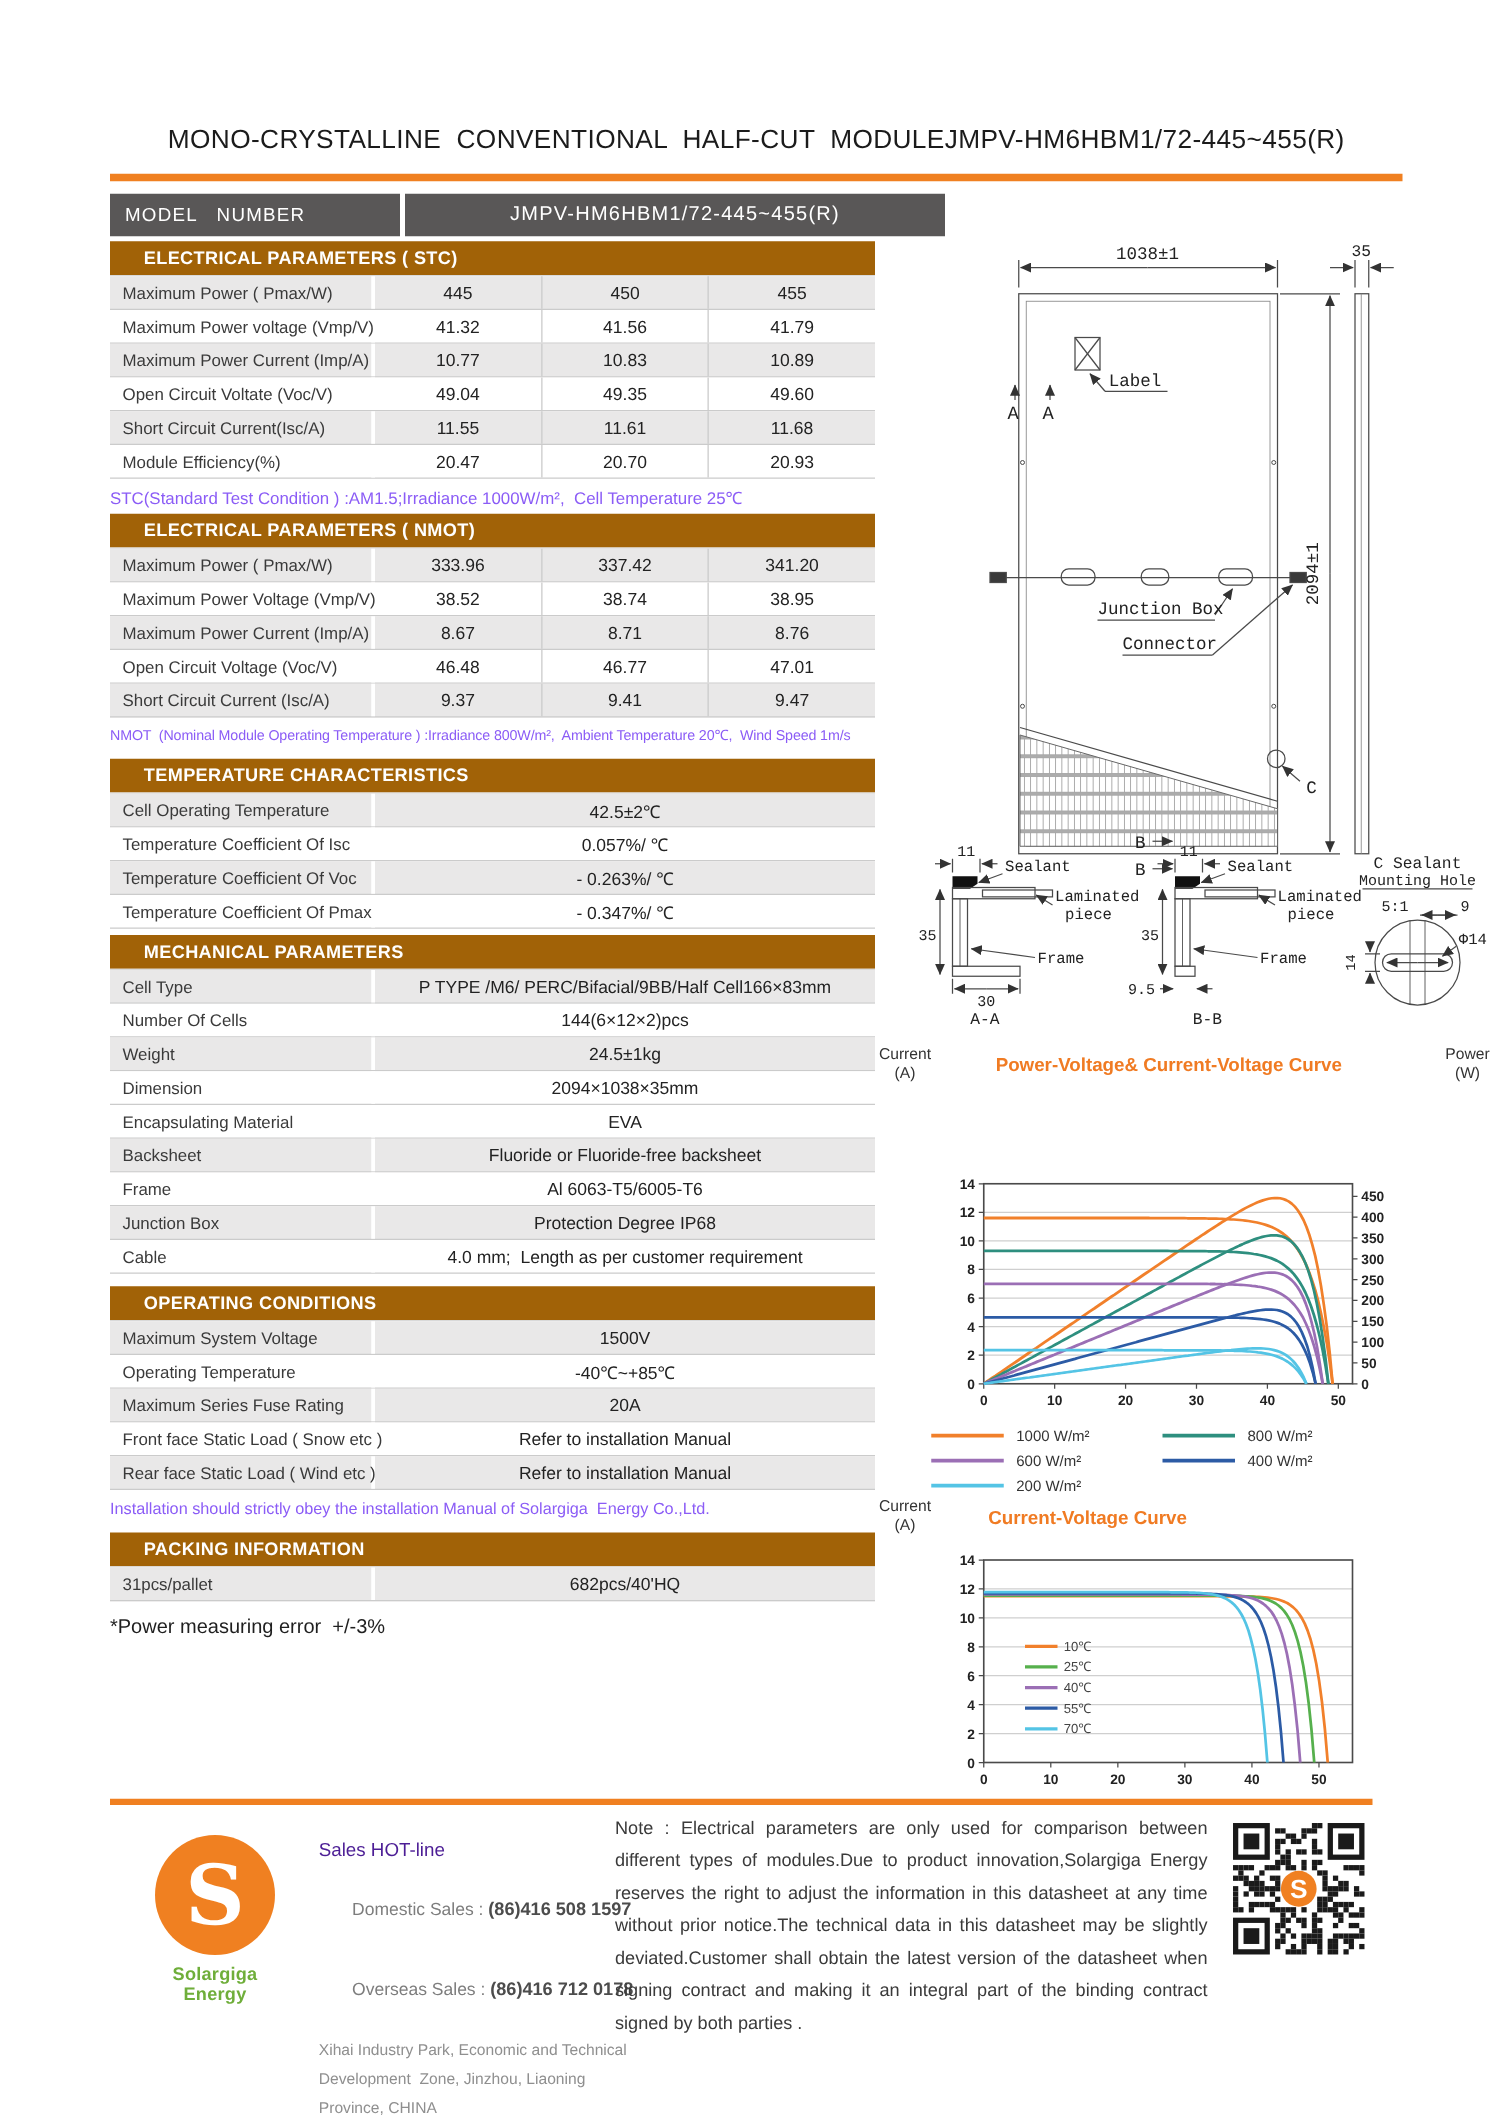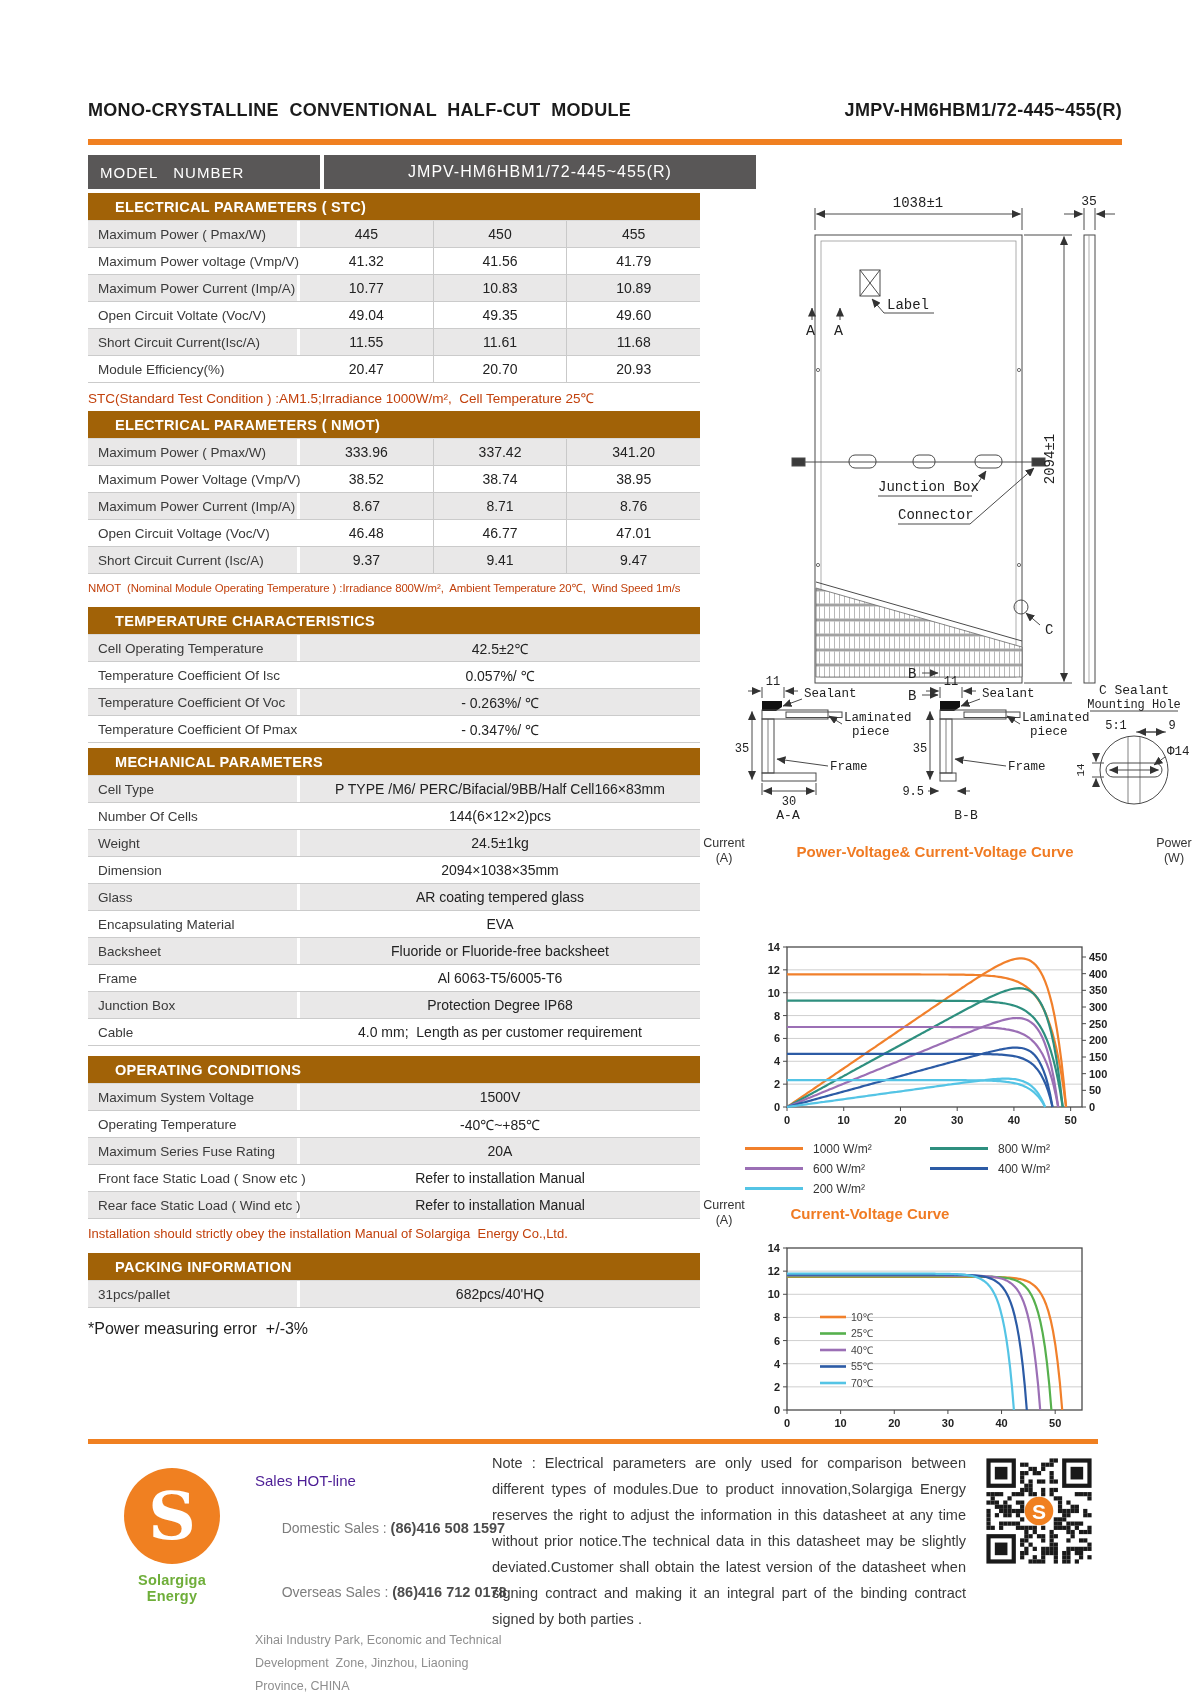--- a/index.html
+++ b/index.html
@@ -1,21 +1,21 @@
 <!DOCTYPE html>
 <html><head>
 <meta charset="utf-8">
 <style>
   html,body{margin:0;padding:0;background:#fff}
   .page{position:relative;width:1200px;height:1697px;background:#fff;overflow:hidden;
         font-family:"Liberation Sans",sans-serif;color:#222}
 
   
-  .doc-title{position:absolute;left:88px;top:100px;width:1034px;display:flex;justify-content:space-between;
-             font-size:18px;font-weight:bold;color:#1b1b1b;letter-spacing:.3px;white-space:pre}
+  .doc-title{position:absolute;left:88px;top:100px;width:1034px;display:flex;justify-content:center;
+             font-size:21px;font-weight:normal;color:#1b1b1b;letter-spacing:.3px;white-space:pre}
   .title-rule{position:absolute;left:88px;top:139px;width:1034px;height:6px;background:#F08021}
 
   
   .left-col{position:absolute;left:88px;top:155px;width:612px}
   .model-row{display:flex;width:672px;height:34px;margin-bottom:4px}
   .model-label{width:232px;background:#595757;color:#fff;font-size:15px;display:flex;align-items:center;
                padding-left:12px;box-sizing:border-box;letter-spacing:1px;white-space:pre}
   .model-value{width:432px;margin-left:4px;background:#595757;color:#fff;font-size:16px;display:flex;
                align-items:center;justify-content:center;letter-spacing:1px}
   .sec-bar{height:27px;background:#a16207;color:#fff;font-size:14.5px;font-weight:bold;display:flex;
@@ -23,21 +23,21 @@
   #bar-nmot{margin-top:4px}#bar-temp{margin-top:11px}#bar-mech{margin-top:5px}
   #bar-oper{margin-top:10px}#bar-pack{margin-top:8px}
   .tbl{width:612px;border-top:1px solid #d9d9d9}
   .tr{display:flex;height:27px;border-bottom:1px solid #cbcbcb;box-sizing:border-box;background:#fff}
   .tr.odd{background:#E9E8E8}
   .tc-label{width:212px;display:flex;align-items:center;padding-left:10px;box-sizing:border-box;
             font-size:13.5px;color:#3a3a3a;border-right:3px solid #fff;white-space:pre}
   .tc-val{flex:1;display:flex;align-items:center;justify-content:center;font-size:14px;color:#222;
           border-left:1px solid #c9c9c9;white-space:pre}
   .tc-val.first{border-left:none}
-  .note{font-size:13.5px;color:#c2410c;padding-top:6px;height:18px;white-space:pre}
+  .note{font-size:13.5px;color:#8b5cf6;padding-top:6px;height:18px;white-space:pre}
   #note-nmot{font-size:11.4px;height:16px;letter-spacing:-.1px}
   #note-install{font-size:13px;padding-top:7px;height:19px}
   .footnote{margin-top:12px;font-size:16px;color:#1f1f1f;white-space:pre}
 
   
   .drawing{position:absolute;left:732px;top:170px}
   .drawing text{font-family:"Liberation Mono",monospace;fill:#222}
   .chart{position:absolute}
   #chart1{left:698px;top:833px}
   #chart2{left:698px;top:1195px}
@@ -187,24 +187,20 @@
           <div class="tc-label">Number Of Cells</div>
           <div class="tc-val first">144(6×12×2)pcs</div>
         </div>
         <div class="tr odd">
           <div class="tc-label">Weight</div>
           <div class="tc-val first">24.5±1kg</div>
         </div>
         <div class="tr">
           <div class="tc-label">Dimension</div>
           <div class="tc-val first">2094×1038×35mm</div>
-        </div>
-        <div class="tr odd">
-          <div class="tc-label">Glass</div>
-          <div class="tc-val first">AR coating tempered glass</div>
         </div>
         <div class="tr">
           <div class="tc-label">Encapsulating Material</div>
           <div class="tc-val first">EVA</div>
         </div>
         <div class="tr odd">
           <div class="tc-label">Backsheet</div>
           <div class="tc-val first">Fluoride or Fluoride-free backsheet</div>
         </div>
         <div class="tr">

